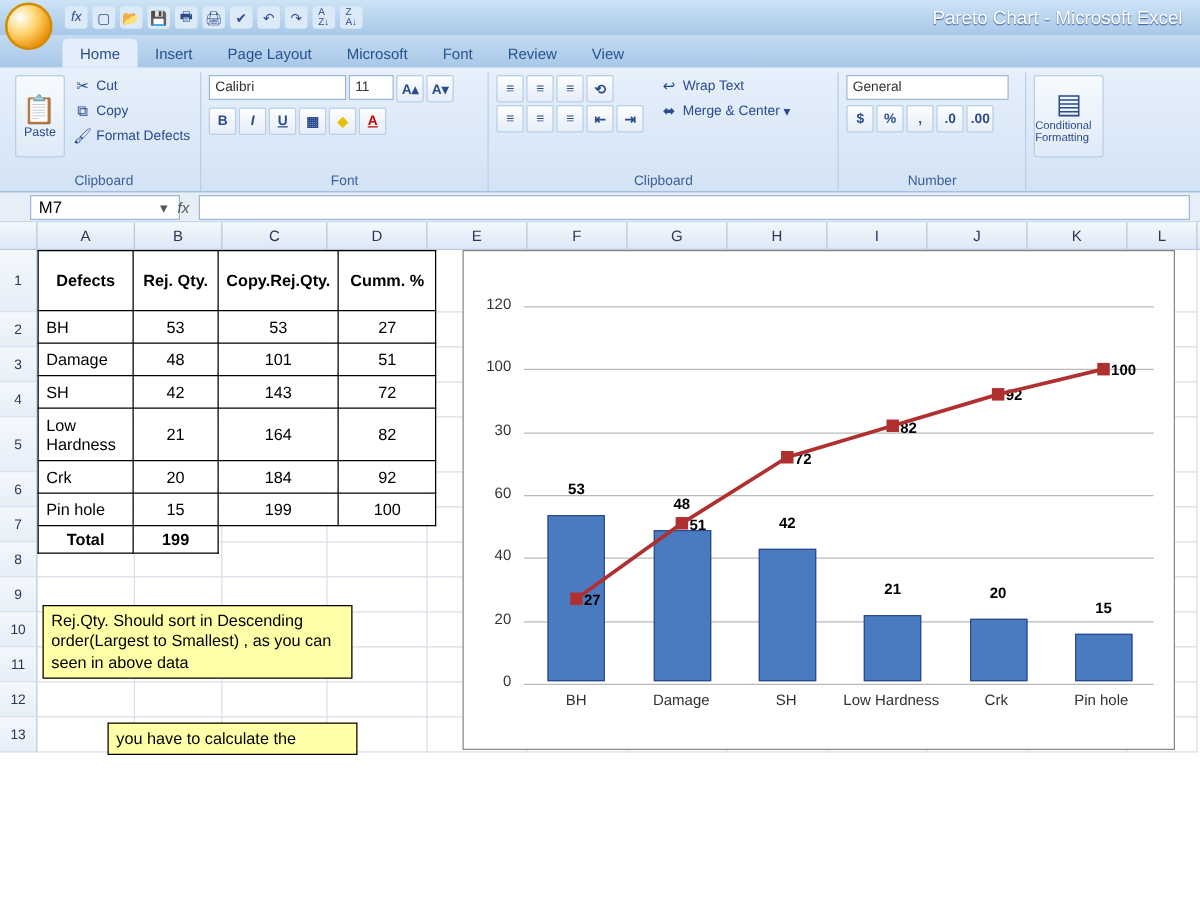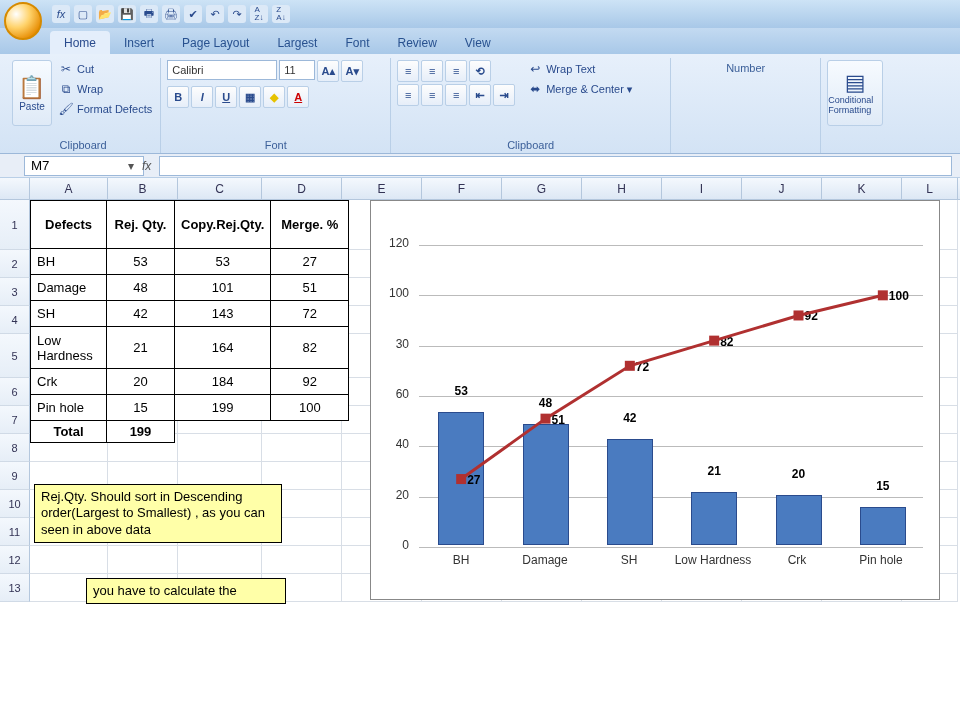--- a/index.html
+++ b/index.html
@@ -86,49 +86,50 @@
     <div class="qbtn">📂</div>
     <div class="qbtn">💾</div>
     <div class="qbtn">🖶</div>
     <div class="qbtn">🖨</div>
     <div class="qbtn">✔</div>
     <div class="qbtn">↶</div>
     <div class="qbtn">↷</div>
     <div class="qbtn" style="font-size:8px;line-height:8px;">A<br>Z↓</div>
     <div class="qbtn" style="font-size:8px;line-height:8px;">Z<br>A↓</div>
   </div>
+  <div class="titletext">Pareto Chart - Microsoft Excel</div>
 </div>
 
 <div class="tabs">
   <div id="tabs-holder"></div>
 <div class="tab active">Home</div>
     <div class="tab">Insert</div>
     <div class="tab">Page Layout</div>
-    <div class="tab">Largest</div>
+    <div class="tab">Microsoft</div>
     <div class="tab">Font</div>
     <div class="tab">Review</div>
     <div class="tab">View</div>
   </div>
 
 <div class="ribbon">
 
   <div class="group">
     <div class="group-body">
       <div class="bigbtn">
         <span class="ic">📋</span>
         <span>Paste</span>
       </div>
       <div class="stack">
         <div class="smallrow">
             <span class="ic">✂</span>
             <span>Cut</span>
           </div>
         <div class="smallrow">
             <span class="ic">⧉</span>
-            <span>Wrap</span>
+            <span>Copy</span>
           </div>
         <div class="smallrow">
             <span class="ic">🖌</span>
             <span>Format Defects</span>
           </div>
       </div>
     </div>
     <div class="group-label">Clipboard</div>
   </div>
 
@@ -180,20 +181,30 @@
             <span class="ic">↩</span>
             <span>Wrap Text</span>
           </div>
         <div class="smallrow"><span class="ic">⬌</span><span>Merge &amp; Center</span> ▾</div>
       </div>
     </div>
     <div class="group-label">Clipboard</div>
   </div>
 
   <div class="group" style="min-width:150px;">
+    <div class="group-body" style="flex-direction:column;gap:4px;">
+      <input class="combo" style="width: 130px;" value="General">
+      <div class="btnrow">
+        <div class="rb">$</div>
+        <div class="rb">%</div>
+        <div class="rb">,</div>
+        <div class="rb">.0</div>
+        <div class="rb">.00</div>
+      </div>
+    </div>
     <div class="group-label">Number</div>
   </div>
 
   <div class="group" style="border-right:none;">
     <div class="group-body">
       <div class="bigbtn" style="width:56px;">
         <span class="ic">▤</span>
         <span style="font-size:9px;line-height:1.1">Conditional Formatting</span>
       </div>
     </div>
@@ -428,21 +439,21 @@
       </div>
   </div>
 
   <div class="datatable" style="left:30px; top:22px;">
     <table id="dtable">
         <tbody>
           <tr>
             <th style="width:76px;height:48px">Defects</th>
             <th style="width:68px;height:48px">Rej. Qty.</th>
             <th style="width:82px;height:48px">Copy.Rej.Qty.</th>
-            <th style="width:78px;height:48px">Merge. %</th>
+            <th style="width:78px;height:48px">Cumm. %</th>
           </tr>
         </tbody>
         <tbody>
           <tr>
             <td class="rowlabel" style="height:26px">BH</td>
             <td>53</td>
             <td>53</td>
             <td>27</td>
           </tr>
         </tbody>

